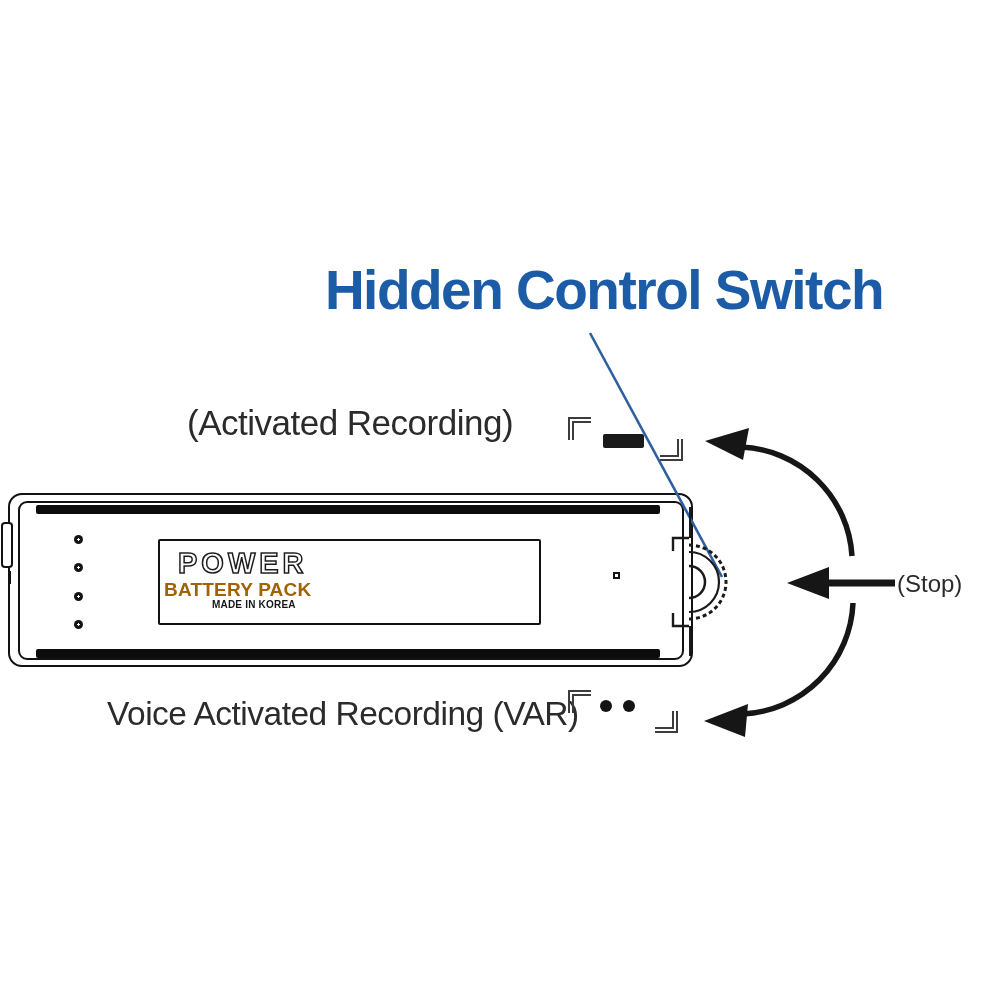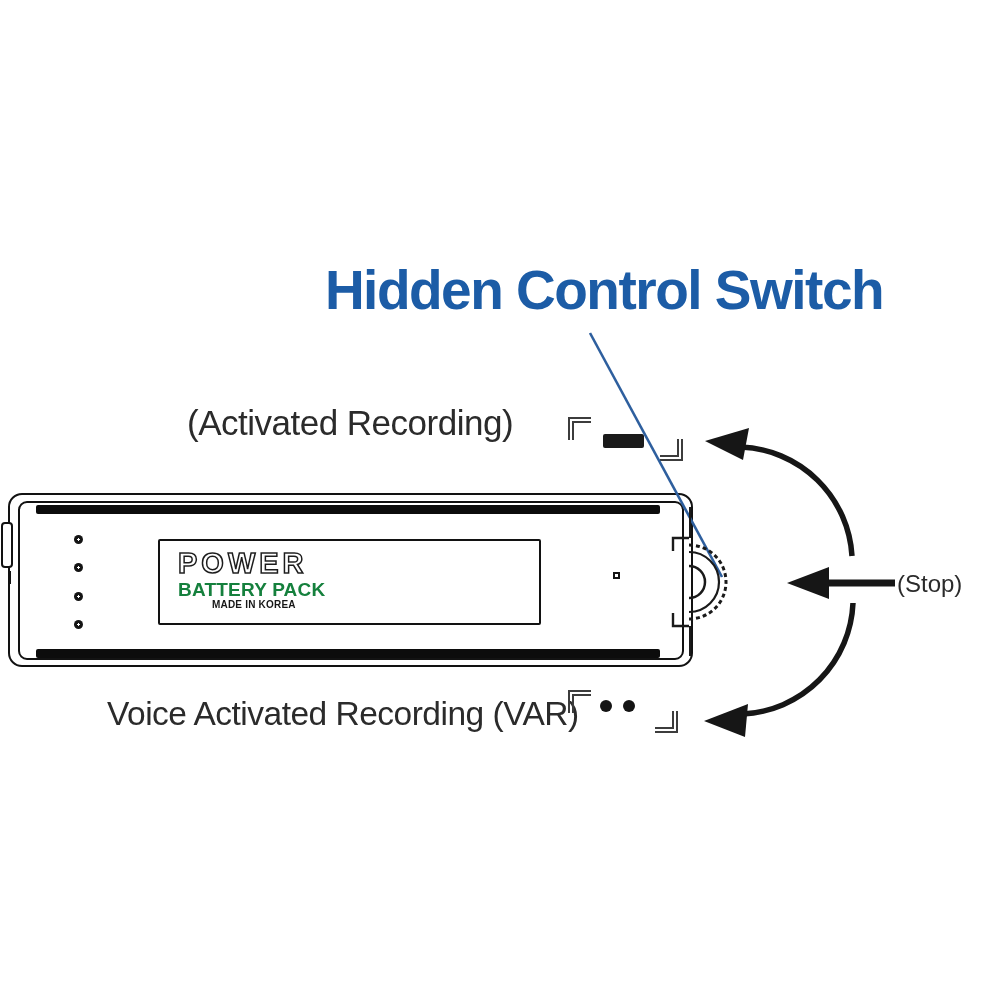--- a/index.html
+++ b/index.html
@@ -49,22 +49,22 @@
   .ind-dot.i1{left:74px;top:535px;} .ind-dot.i2{left:74px;top:563px;}
   .ind-dot.i3{left:74px;top:592px;} .ind-dot.i4{left:74px;top:620px;}
   .sq-dot{position:absolute;left:613px;top:572px;width:3px;height:3px;
           border:2.5px solid #141414;background:#fff;}
   
   .plate{position:absolute;left:158px;top:539px;width:379px;height:82px;
          border:2.5px solid #121212;border-radius:2px;background:#ffffff;}
   .plate-power{position:absolute;left:18px;top:8px;font-size:29px;font-weight:700;
                letter-spacing:4px;line-height:1;color:#ffffff;text-align:center;
                -webkit-text-stroke:1.5px #1c1c1c;}
-  .plate-pack{position:absolute;left:18px;top:39px;font-size:19px;font-weight:700;
-              letter-spacing:0.2px;line-height:1;color:#15803d;}
+  .plate-pack{position:absolute;left:4px;top:39px;font-size:19px;font-weight:700;
+              letter-spacing:0.2px;line-height:1;color:#a16207;}
   .plate-korea{position:absolute;left:28px;top:59px;font-size:10px;font-weight:700;
                letter-spacing:0.2px;line-height:1;color:#161616;margin-left:24px;}
   
   .overlay{position:absolute;left:0;top:0;width:1000px;height:1000px;pointer-events:none;}
 </style>
 </head>
 <body>
 
 <div class="canvas">
 

